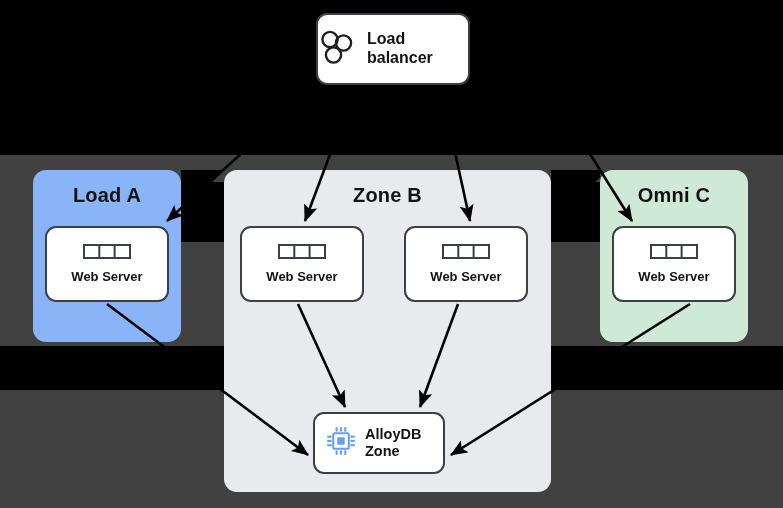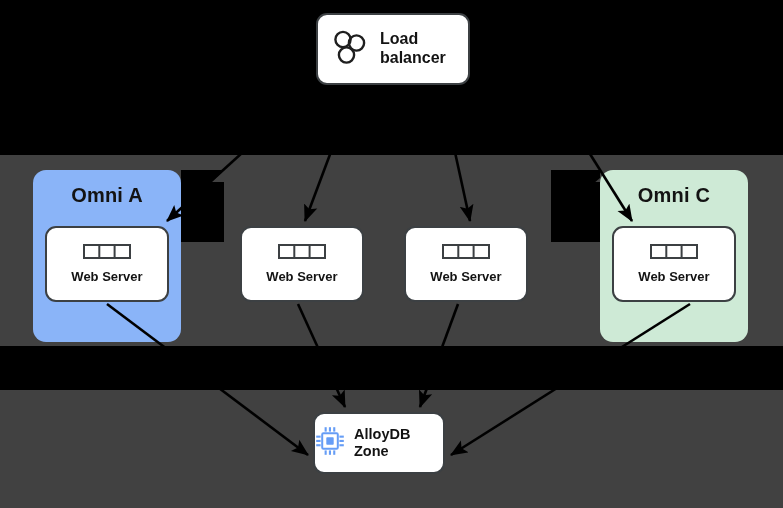--- a/index.html
+++ b/index.html
@@ -109,37 +109,37 @@
   #ws-b1 { left: 240px; top: 226px; }
   #ws-b2 { left: 404px; top: 226px; }
   #ws-c { left: 612px; top: 226px; }
 
   
   #load-balancer {
     left: 316px; top: 13px;
     width: 154px; height: 72px;
     flex-direction: row;
     justify-content: flex-start;
-    padding-left: 13px;
     gap: 11px;
   }
   #load-balancer .node-label {
     text-align: left;
     font-size: 16px;
     line-height: 1.18;
     white-space: normal;
     width: 80px;
   }
 
   
   #alloydb {
     left: 313px; top: 412px;
     width: 132px; height: 62px;
     flex-direction: row;
     justify-content: flex-start;
+    padding-left: 11px;
     gap: 9px;
   }
   #alloydb .node-label {
     text-align: left;
     font-size: 14.5px;
     line-height: 1.18;
     white-space: normal;
     width: 74px;
   }
 </style>
@@ -158,23 +158,26 @@
   <div class="bg-black" style="left:0px; top:0px; width:783px; height:155px;"></div>
 
   <svg id="wedges" width="783" height="508" style="position:absolute;left:0;top:0;pointer-events:none;">
     <polygon points="181,170 224,170 181,212" fill="#000000"></polygon>
     <polygon points="551,170 600,170 600,178 560,212 551,212" fill="#000000"></polygon>
     <polygon points="445,346 783,346 783,390 600,390" fill="#000000"></polygon>
     <polygon points="0,346 181,346 181,390 0,390" fill="#000000"></polygon>
   </svg>
 
   <div class="zone" id="zone-a">
-    <div class="zone-label">Omni A</div>
-  </div>
-
+    <div class="zone-label">Load A</div>
+  </div>
+
+  <div class="zone" id="zone-b">
+    <div class="zone-label">Zone B</div>
+  </div>
 
   <div class="zone" id="zone-c">
     <div class="zone-label">Omni C</div>
   </div>
 
   <svg id="arrows">
     <defs>
       <marker id="arrowhead" markerWidth="7" markerHeight="7" refX="6.2" refY="3" orient="auto" markerUnits="strokeWidth">
         <path d="M0,0.3 L6.6,3 L0,5.7 L1.4,3 Z" fill="#000000"></path>
       </marker>

